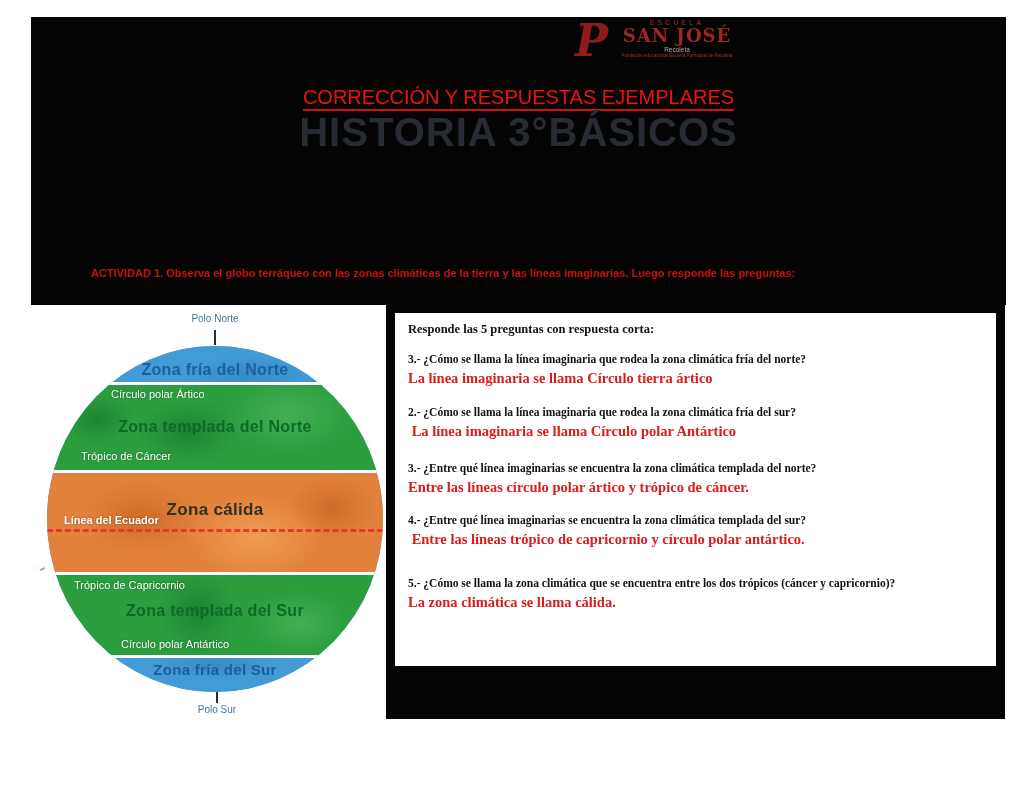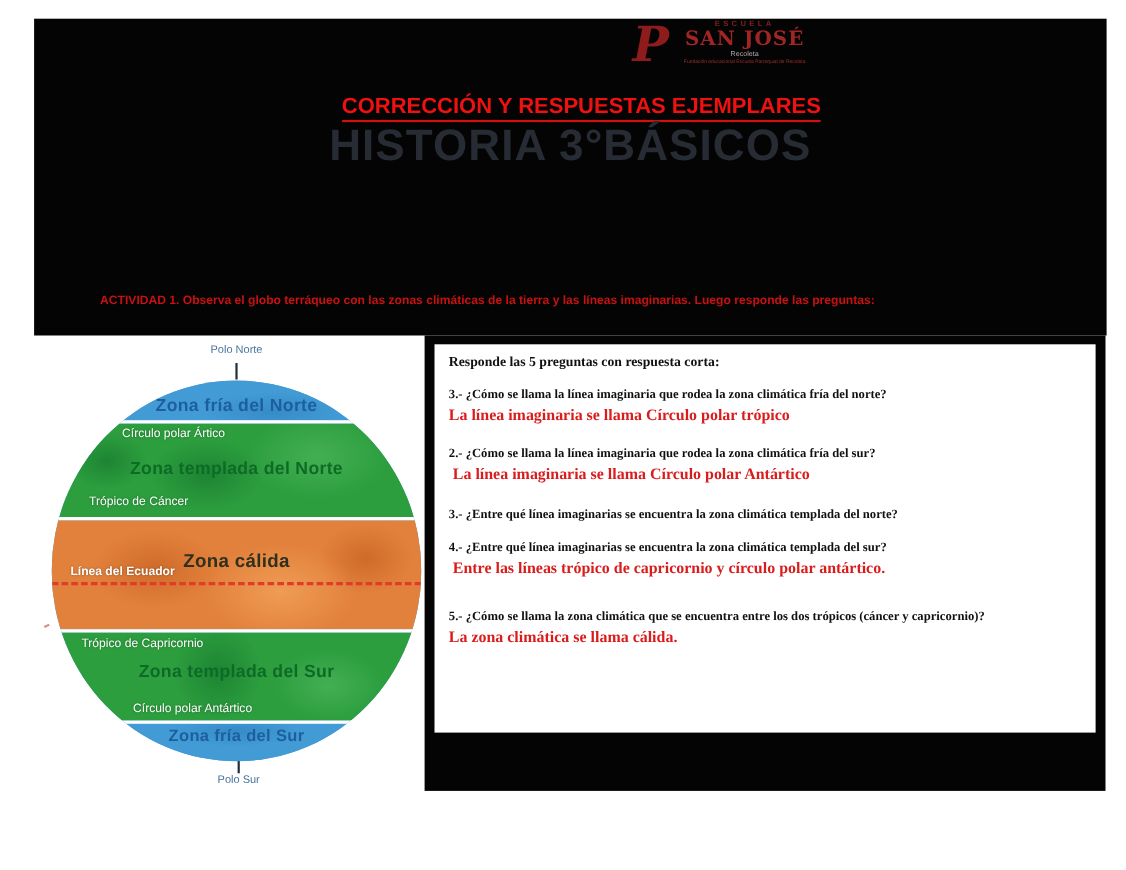--- a/index.html
+++ b/index.html
@@ -14,21 +14,21 @@
              font-family:"DejaVu Serif",serif;font-style:italic;font-weight:bold;
              font-size:44px;line-height:46px;}
   .logo-text{position:absolute;left:36px;top:1px;width:140px;text-align:center;}
   .logo-escuela{font-size:7px;letter-spacing:3px;color:#7e2020;font-weight:bold;}
   .logo-sanjose{font-size:18px;font-family:"DejaVu Serif",serif;font-weight:bold;
                 color:#a12525;letter-spacing:1px;line-height:19px;}
   .logo-recoleta{font-size:6.5px;color:#b5a9a9;margin-top:1px;}
   .logo-tagline{font-size:4.5px;color:#a12f2f;white-space:nowrap;}
 
   .title1{position:absolute;left:0;top:69px;width:100%;text-align:center;
-          font-size:20px;font-weight:bold;color:#ee1111;margin-left:10px;}
+          font-size:20px;font-weight:normal;color:#ee1111;}
   .title1 span{border-bottom:2.5px solid #d40f0f;padding-bottom:1px;}
   .title2{position:absolute;left:0;top:93px;width:100%;text-align:center;
           font-size:40px;font-weight:bold;color:#272b33;letter-spacing:1px;}
   .activity{position:absolute;left:60px;top:249px;width:800px;
             font-size:11px;font-weight:bold;color:#c81111;line-height:1.3;}
 
   
   .pole-label{position:absolute;width:140px;text-align:center;
               color:#47749c;font-size:10px;}
   .pole-north{left:145px;top:313px;}
@@ -144,26 +144,27 @@
 
   <div class="tick tick-s"></div>
   <div class="pole-label pole-south">Polo Sur</div>
   <div class="stray-mark"></div>
 
   <div class="panel-bg">
     <div class="panel">
       <div class="intro">Responde las 5 preguntas con respuesta corta:</div>
 
       <div class="q">3.- ¿Cómo se llama la línea imaginaria que rodea la zona climática fría del norte?</div>
-      <div class="a">La línea imaginaria se llama Círculo polar trópico</div>
+      <div class="a">La línea imaginaria se llama Círculo tierra ártico</div>
 
       <div class="q q2m">2.- ¿Cómo se llama la línea imaginaria que rodea la zona climática fría del sur?</div>
       <div class="a"> La línea imaginaria se llama Círculo polar Antártico</div>
 
       <div class="q q3m">3.- ¿Entre qué línea imaginarias se encuentra la zona climática templada del norte?</div>
+      <div class="a">Entre las líneas círculo polar ártico y trópico de cáncer.</div>
 
       <div class="q q4m">4.- ¿Entre qué línea imaginarias se encuentra la zona climática templada del sur?</div>
       <div class="a"> Entre las líneas trópico de capricornio y círculo polar antártico.</div>
 
       <div class="q q5m">5.- ¿Cómo se llama la zona climática que se encuentra entre los dos trópicos (cáncer y capricornio)?</div>
       <div class="a">La zona climática se llama cálida.</div>
     </div>
   </div>
 
 </div>

